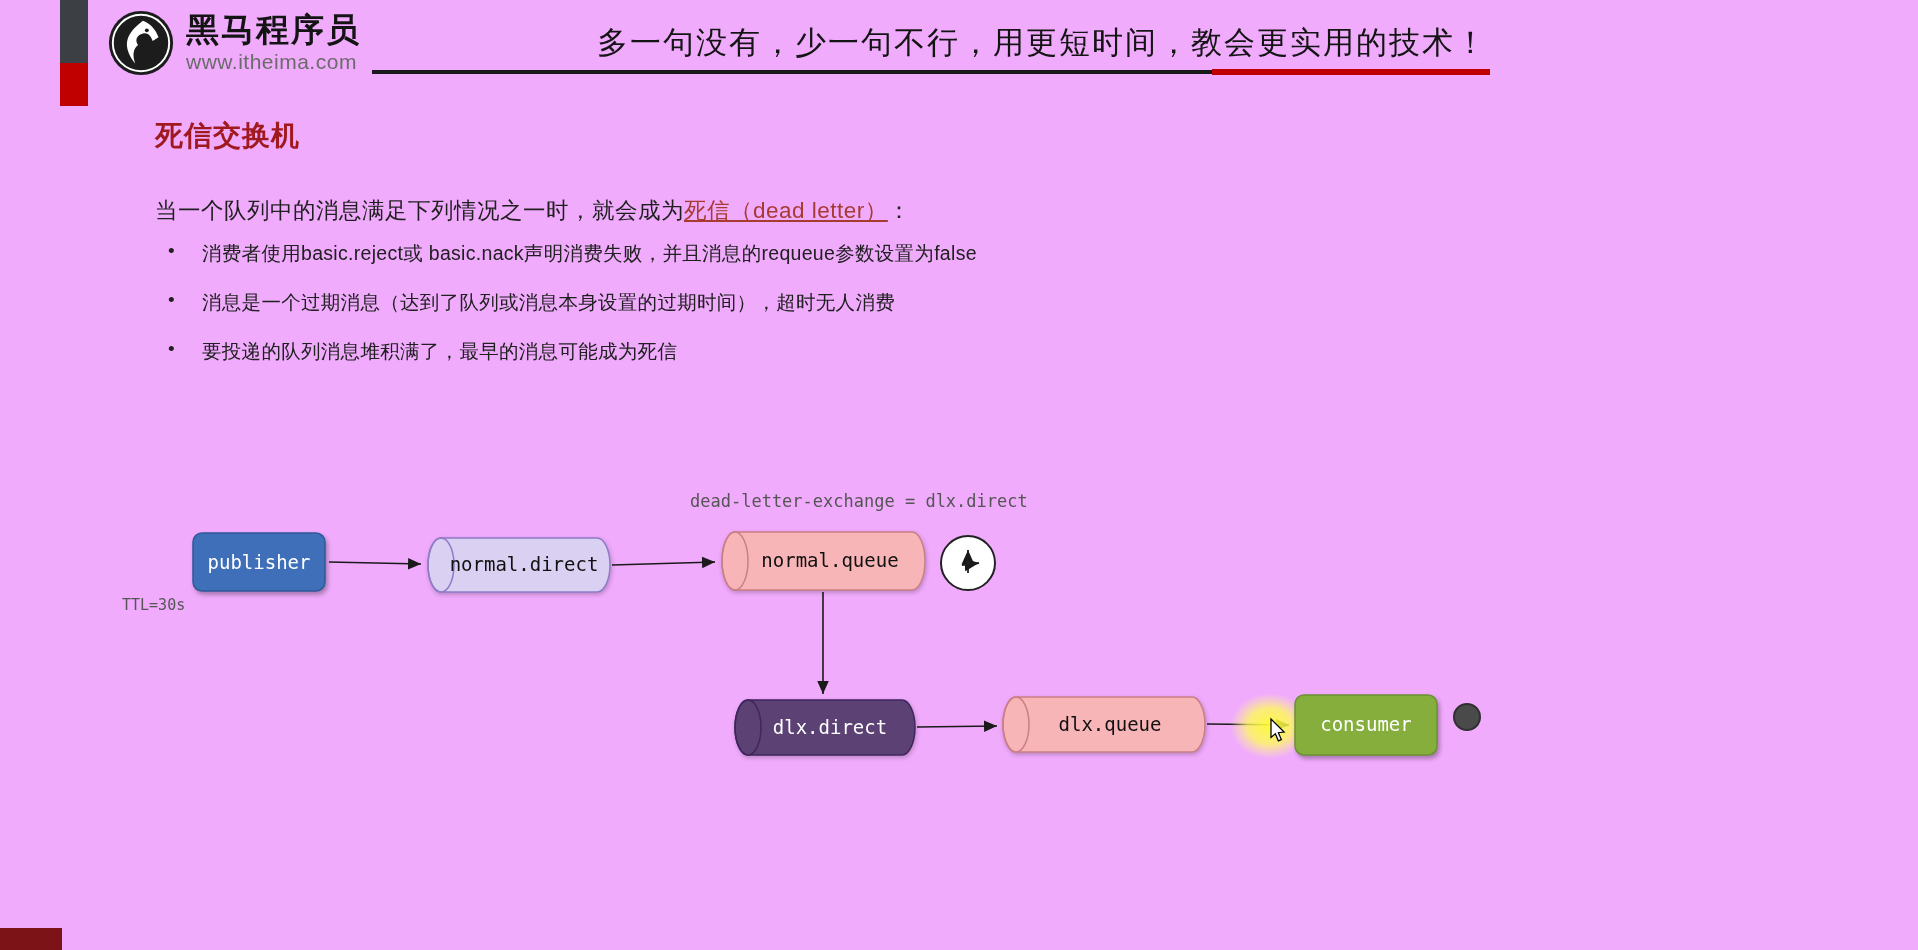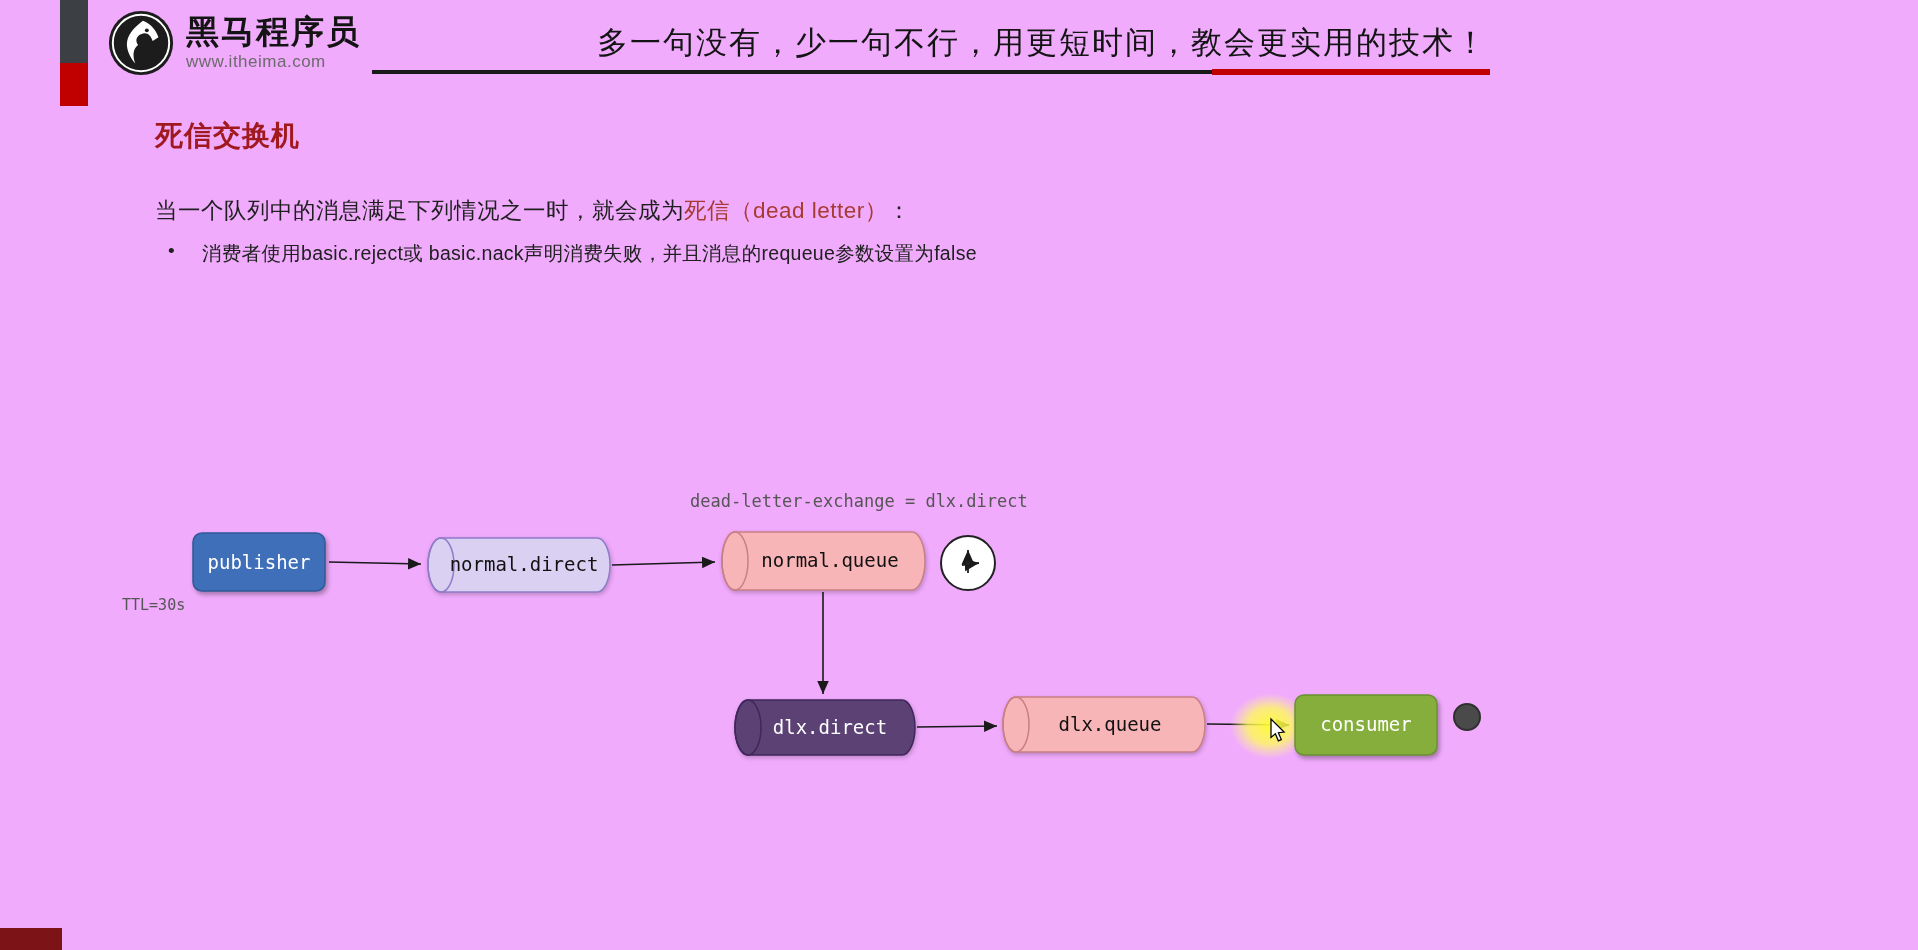--- a/index.html
+++ b/index.html
@@ -13,40 +13,40 @@
 
   
   .deco-dark   { position:absolute; left:60px; top:0;    width:28px; height:63px;  background:#3c4045; }
   .deco-red    { position:absolute; left:60px; top:63px; width:28px; height:43px;  background:#c00000; }
   .deco-bottom { position:absolute; left:0; bottom:0;    width:62px; height:22px;  background:#7c1317; }
 
   
   .logo { position:absolute; left:106px; top:8px; display:flex; align-items:center; gap:10px; }
   .logo-mark { width:70px; height:70px; }
   .logo-title { font-size:33px; font-weight:bold; color:#141414; letter-spacing:2px; line-height:1.1; }
-  .logo-url   { font-size:17px; color:#6b6b6b; margin-top:2px; letter-spacing:0.5px; }
+  .logo-url   { font-size:21px; color:#6b6b6b; margin-top:2px; letter-spacing:0.5px; }
 
   .slogan {
     position:absolute; top:22px; right:430px;
     font-family:Liberation Sans, sans-serif;
     font-size:31px; color:#141414; letter-spacing:2px; white-space:nowrap;
   }
   .header-rule { position:absolute; left:372px; top:70px; width:1118px; height:4px; background:#1a1a1a; }
   .header-rule .rule-red { position:absolute; right:0; top:-1px; width:278px; height:6px; background:#c00000; }
 
   
   .page-title {
     position:absolute; left:155px; top:117px;
     font-size:28px; font-weight:bold; color:#a0191f; letter-spacing:1px;
   }
   .intro {
     position:absolute; left:155px; top:195px;
     font-size:22.5px; color:#1f1f1f; letter-spacing:0.5px;
   }
-  .red-em { color:#a63b32; }
+  .red-em { color:#a63b32;text-decoration:underline; }
 
   .bullet-list {
     position:absolute; left:164px; top:240px; list-style:none; width:1500px;
   }
   .bullet-list li {
     position:relative; padding-left:38px; margin-bottom:22px;
     font-size:19.5px; color:#202020; letter-spacing:0.3px;
   }
   .bullet-list li::before {
     content:"•"; position:absolute; left:4px; top:0; color:#202020; font-size:19px;
@@ -93,20 +93,22 @@
       <span class="rule-red"></span>
     </div>
   </header>
 
   <h1 class="page-title">死信交换机</h1>
 
   <p class="intro"><span>当一个队列中的消息满足下列情况之一时，就会成为</span><span class="red-em">死信（dead letter）</span><span>：</span></p>
 
   <ul class="bullet-list">
     <li><span>消费者使用basic.reject或 basic.nack声明消费失败，并且消息的requeue参数设置为false</span></li>
+    <li><span>消息是一个过期消息（达到了队列或消息本身设置的过期时间），超时无人消费</span></li>
+    <li><span>要投递的队列消息堆积满了，最早的消息可能成为死信</span></li>
   </ul>
 
 
   <svg class="diagram" viewBox="0 0 1918 330">
     <defs>
       <marker id="arr" viewBox="0 0 10 10" refX="9" refY="5" markerWidth="9" markerHeight="9" orient="auto-start-reverse">
         <path d="M0 1 L9 5 L0 9 Z" fill="#1a1a1a"></path>
       </marker>
       <radialGradient id="glow">
         <stop offset="0" stop-color="#ffff2e" stop-opacity="0.95"></stop>

